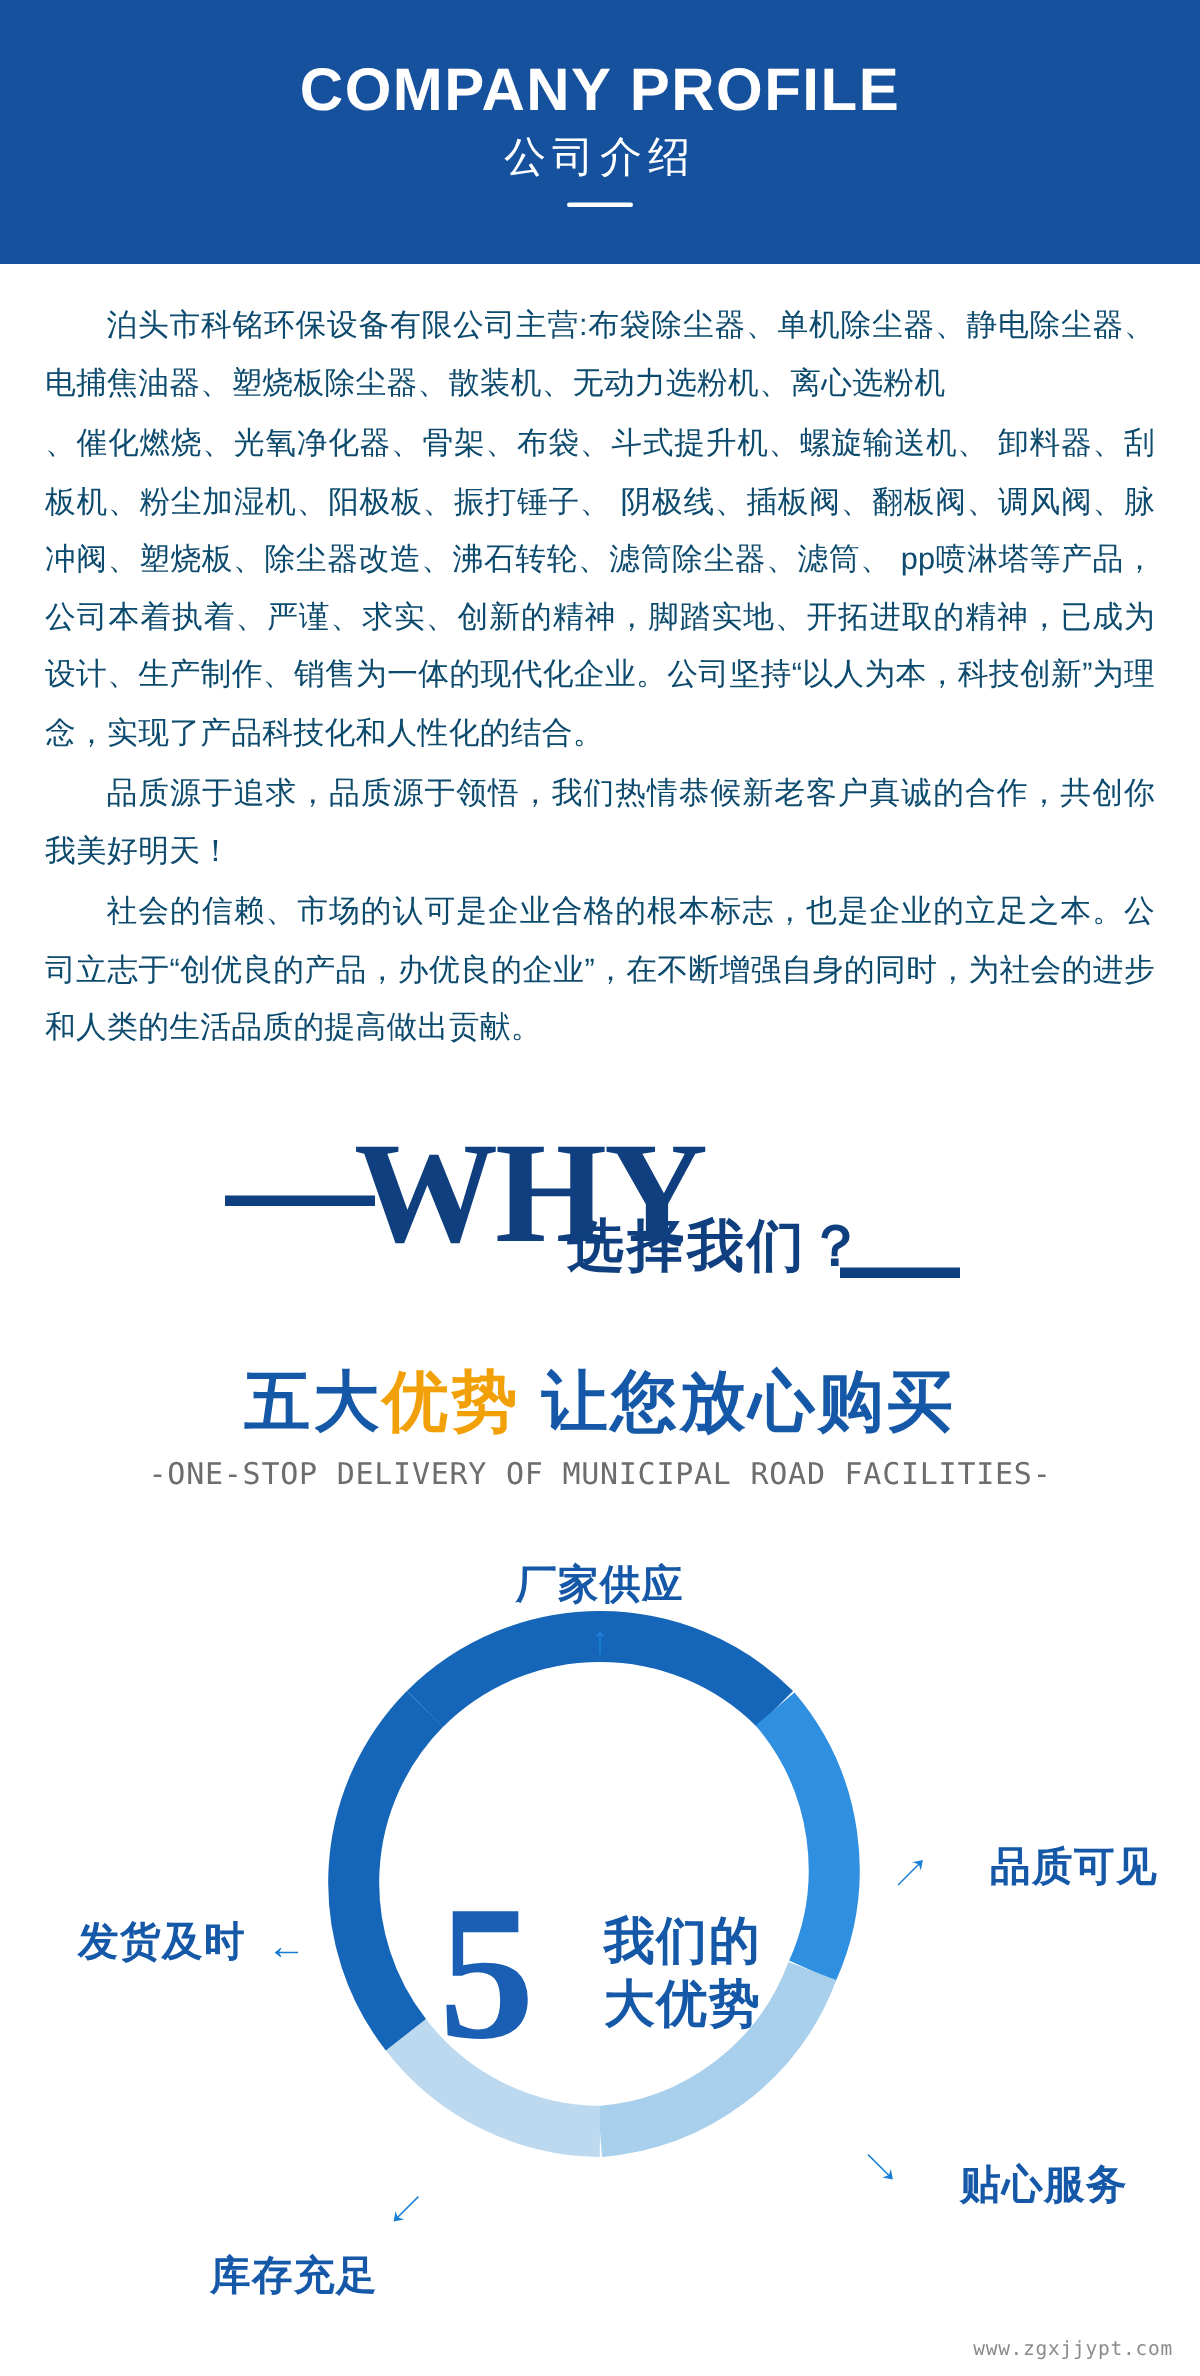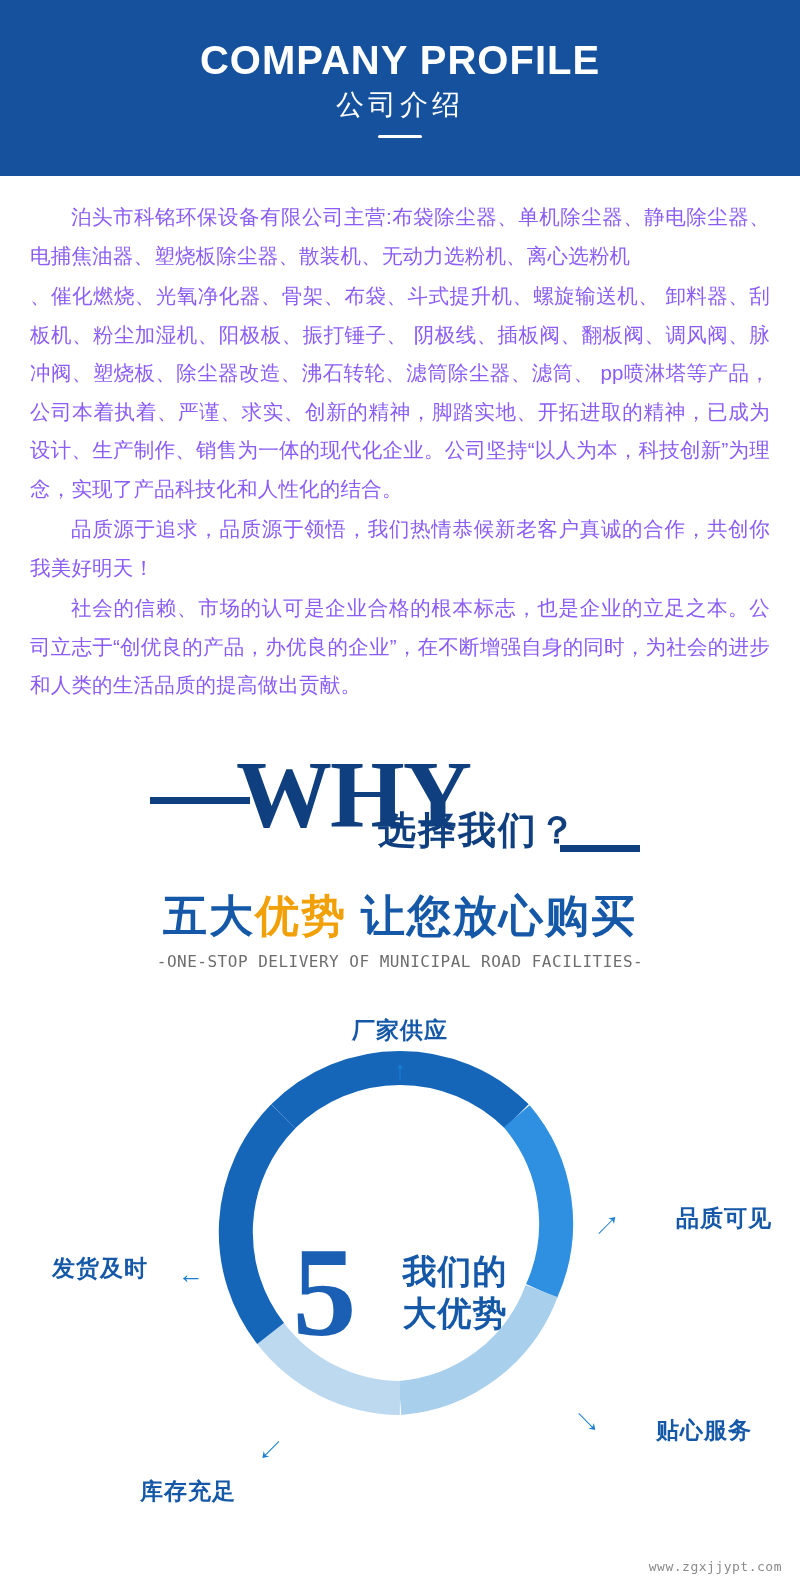--- a/index.html
+++ b/index.html
@@ -44,21 +44,21 @@
     margin-top:14px;
     width:44px;
     height:3px;
     background:#ffffff;
     border-radius:2px;
   }
 
   
   .body-copy{
     padding:22px 30px 0 30px;
-    color:#8b5cf6;
+    color:#0c4a6e;
     font-size:20.5px;
     line-height:1.88;
     text-align:justify;
     letter-spacing:0.2px;
   }
   .body-copy p{
     margin:0 0 2px 0;
   }
   .indent{ text-indent:2em; }
 
@@ -92,33 +92,33 @@
     top:72px;
     font-size:38px;
     font-weight:bold;
     color:#0f3f7f;
     letter-spacing:2px;
   }
 
   
   .slogan{
     text-align:center;
-    margin-top:4px;
+    margin-top:22px;
     font-size:44px;
     font-weight:bold;
     letter-spacing:2px;
     white-space:nowrap;
   }
   .slogan .blue{ color:#1558a8; }
   .slogan .orange{ color:#f2a007; }
   .slogan-sub{
     text-align:center;
     margin-top:6px;
     font-family:"DejaVu Sans Mono", monospace;
-    font-size:16px;
+    font-size:20px;
     letter-spacing:0.5px;
     color:#6d6d6d;
   }
 
   
   .diagram{
     position:relative;
     height:520px;
     margin-top:14px;
   }
@@ -151,21 +151,21 @@
     font-size:34px;
     font-weight:bold;
     color:#1558a8;
     line-height:1.22;
     letter-spacing:1px;
     margin-left:46px;
   }
 
   .node-label{
     position:absolute;
-    font-size:23px;
+    font-size:27px;
     font-weight:bold;
     color:#1558a8;
     white-space:nowrap;
     letter-spacing:1px;
   }
   .n-top{ left:50%; transform:translateX(-50%); top:30px; }
   .n-right{ right:28px; top:218px; }
   .n-bottom-right{ right:48px; top:430px; }
   .n-bottom{ left:140px; top:491px; }
   .n-left{ left:52px; top:268px; }

